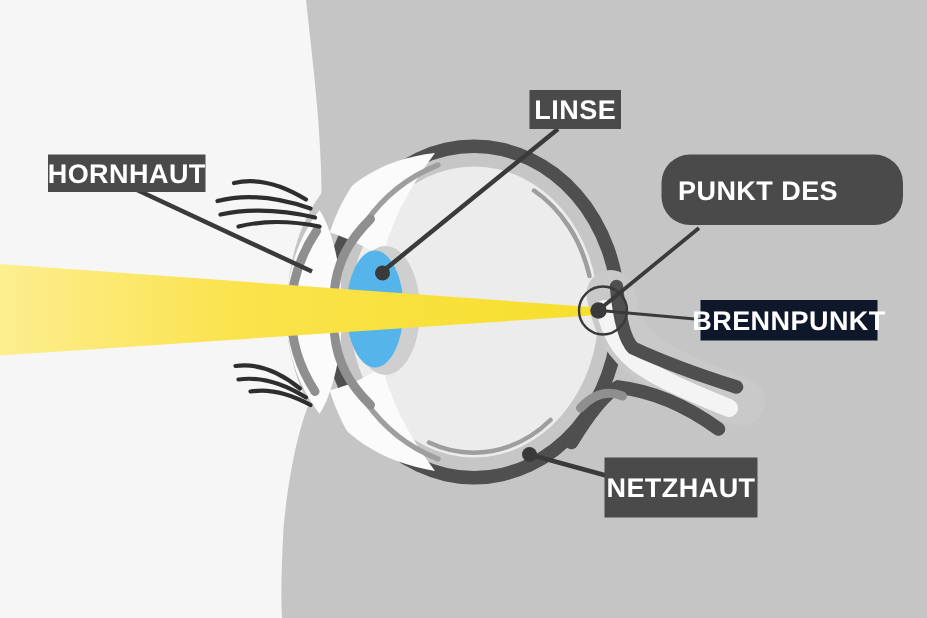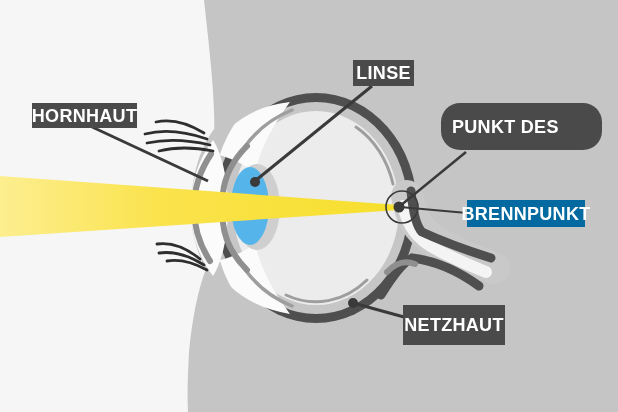--- a/index.html
+++ b/index.html
@@ -2,21 +2,21 @@
 <html><head>
 <meta charset="utf-8">
 <style>
   html,body{margin:0;padding:0;background:#e8e8e8;}
   #stage{position:relative;width:618px;height:412px;overflow:hidden;
          font-family:"Liberation Sans",sans-serif;}
   #stage svg{position:absolute;left:0;top:0;}
   .label{position:absolute;display:flex;align-items:center;justify-content:center;
          background:#4a4a4a;color:#fff;font-weight:bold;font-size:18px;
          letter-spacing:.3px;line-height:1;white-space:nowrap;}
-  .label.green{background:#0369a1;}
+  .label.green{background:#0f172a;}
   .label.multiline{flex-direction:column;align-items:flex-start;justify-content:center;
                    padding-left:11px;box-sizing:border-box;}
   .label.multiline span{line-height:20px;}
 </style>
 </head>
 <body>
 
 <div id="stage">
 
 <svg width="618" height="412" viewBox="0 0 618 412">

